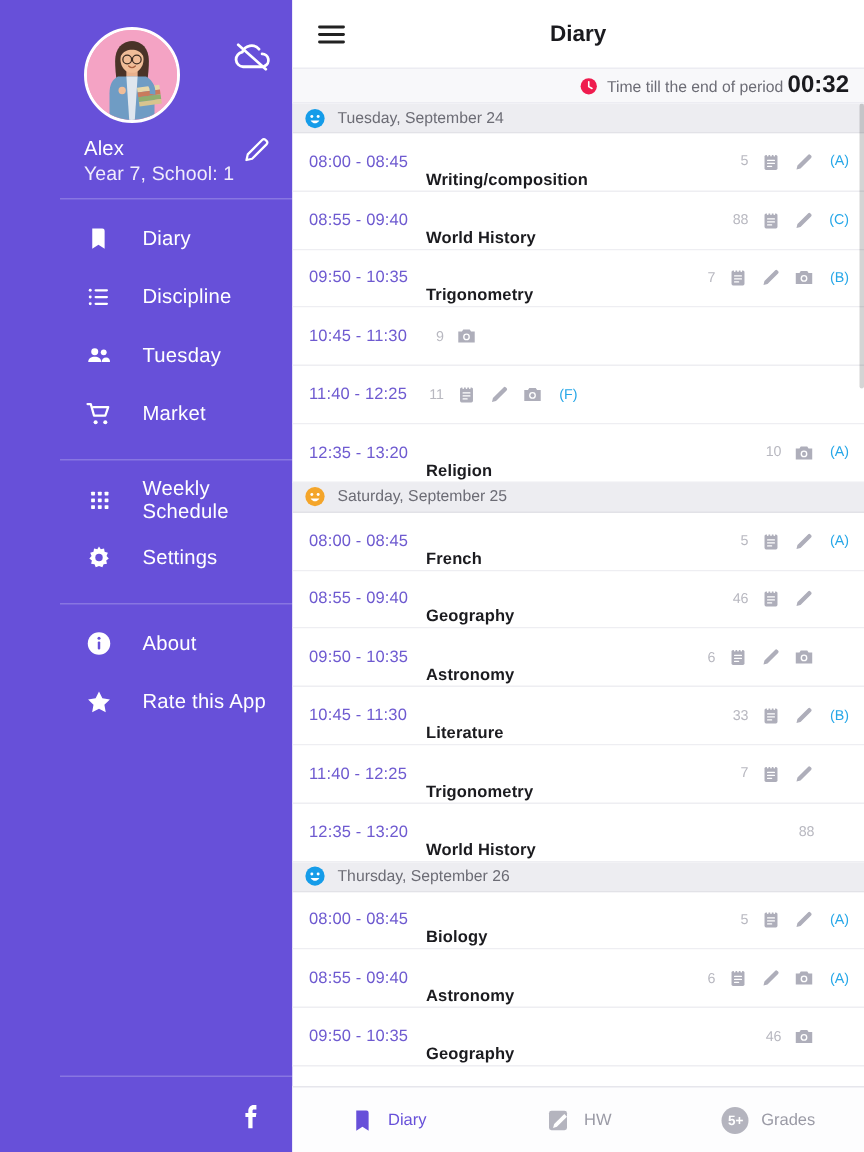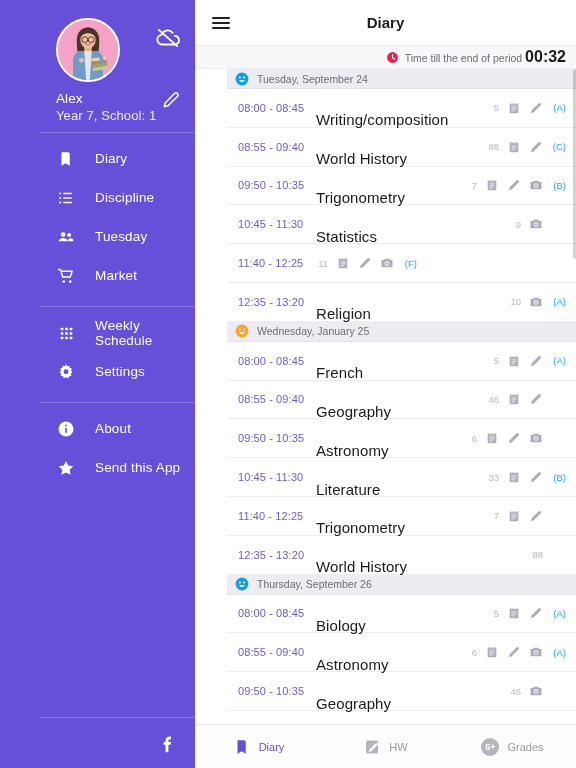--- a/index.html
+++ b/index.html
@@ -94,39 +94,39 @@
   .timerbar {
     height: 23px; background: #f8f8fa;
     display: flex; align-items: center; justify-content: flex-end;
     padding-right: 10px; border-bottom: 1px solid #ececf2;
   }
   .clock-ico { width: 13px; height: 13px; color:#ef1c4e; margin-right: 6px; }
   .clock-ico svg { width:100%; height:100%; display:block; }
   .timer-text { font-size: 10.5px; color: #6c6c75; }
   .timer-text b { color:#1b1b1f; font-size: 16px; }
 
-  .scroll-area { flex: 1 1 auto; overflow: hidden; position: relative; padding-left: 32px; }
+  .scroll-area { flex: 1 1 auto; overflow: hidden; position: relative; }
 
   .day-header {
     height: 20px; background: #ededf1;
     display: flex; align-items: center; padding-left: 8px;
     border-bottom: 1px solid #e2e2e7;
   }
   .day-emoji { width: 14px; height: 14px; border-radius: 50%; flex: 0 0 14px; position: relative; }
   .day-emoji svg { width: 100%; height: 100%; display:block; }
   .day-label { font-size: 10.5px; color: #6c6c75; margin-left: 8px; }
 
   .row {
     height: 38.8px; display: flex; align-items: center;
     border-bottom: 1px solid #eeeef2;
     padding: 0 10px 0 11px;
     background: #fff;
   }
   .row-time { font-size: 11px; color: #6e5ad0; width: 78px; flex: 0 0 78px; letter-spacing: .1px;}
-  .row-subject { font-size: 15px; font-weight: normal; color: #1b1b1f; flex: 1 1 auto; letter-spacing: .1px; margin-top: 24px;}
+  .row-subject { font-size: 11px; font-weight: bold; color: #1b1b1f; flex: 1 1 auto; letter-spacing: .1px; margin-top: 24px;}
   .row-right { display: flex; align-items: center; justify-content: flex-end; gap: 8px; }
   .row-count { font-size: 9.5px; color: #b8b8c0; min-width: 12px; text-align: right; }
   .ricon { width: 14px; height: 14px; color: #aeaeba; display:block; }
   .ricon svg { width:100%; height:100%; display:block; }
   .row-grade { font-size: 9.5px; color: #26a7e8; min-width: 15px; text-align: right; }
 
   .bottombar {
     height: 44px; border-top: 1px solid #e6e6ec;
     background: #fdfdfe;
     display: flex; align-items: center;
@@ -306,21 +306,21 @@
               </svg>
             </span>
             <span class="mi-label">About</span>
           </div>
           <div class="menu-item">
             <span class="mi-icon">
               <svg viewBox="0 0 24 24" xmlns="http://www.w3.org/2000/svg" aria-hidden="true">
                 <path d="M12 2.6l3 6.1 6.7 1-4.9 4.7 1.2 6.7L12 17.9 5.9 21.1l1.2-6.7L2.3 9.7l6.7-1z" fill="currentColor"></path>
               </svg>
             </span>
-            <span class="mi-label">Send this App</span>
+            <span class="mi-label">Rate this App</span>
           </div>
         </div>
       </div>
 
     <div class="drawer-spacer"></div>
     <div class="drawer-sep"></div>
     <div class="drawer-footer">
       <span class="fb-icon">
         <svg viewBox="0 0 24 24" fill="currentColor" aria-hidden="true">
           <path d="M15.2 8.3h-2.1c-0.3 0-0.7 0.4-0.7 1v1.6h2.8l-0.4 2.9h-2.4V22H9.3v-8.2H7.2v-2.9h2.1V9.4C9.3 7 10.9 5 13.3 5h1.9z"></path>
@@ -453,21 +453,20 @@
                     <circle cx="12" cy="13" r="3.9" fill="#ffffff"></circle>
                     <circle cx="12" cy="13" r="2.3" fill="currentColor"></circle>
                   </g>
                 </svg>
               </span>
               <span class="row-grade">(B)</span>
             </span>
           </div>
           <div class="row">
             <span class="row-time">10:45 - 11:30</span>
-            <span class="row-subject">Statistics</span>
             <span class="row-right">
               <span class="row-count">9</span>
               <span class="ricon">
                 <svg viewBox="0 0 24 24" xmlns="http://www.w3.org/2000/svg" aria-hidden="true">
                   <g fill="currentColor">
                     <path d="M2.6 6.8h4.2l1.5-2.2h7.4l1.5 2.2h4.2v12.6H2.6z"></path>
                     <circle cx="12" cy="13" r="3.9" fill="#ffffff"></circle>
                     <circle cx="12" cy="13" r="2.3" fill="currentColor"></circle>
                   </g>
                 </svg>
@@ -530,21 +529,21 @@
           </div>
           <div class="day-header">
             <span class="day-emoji">
               <svg viewBox="0 0 24 24" xmlns="http://www.w3.org/2000/svg" aria-hidden="true">
                 <circle cx="12" cy="12" r="11" fill="#F4A52A"></circle>
                 <circle cx="8.4" cy="9.6" r="1.7" fill="#ffffff"></circle>
                 <circle cx="15.6" cy="9.6" r="1.7" fill="#ffffff"></circle>
                 <path d="M7 14.2c1.4 2.2 3.1 3.2 5 3.2s3.6-1 5-3.2z" fill="#ffffff"></path>
               </svg>
             </span>
-            <span class="day-label">Wednesday, January 25</span>
+            <span class="day-label">Saturday, September 25</span>
           </div>
           <div class="row">
             <span class="row-time">08:00 - 08:45</span>
             <span class="row-subject">French</span>
             <span class="row-right">
               <span class="row-count">5</span>
               <span class="ricon">
                 <svg viewBox="0 0 24 24" xmlns="http://www.w3.org/2000/svg" aria-hidden="true">
                   <g fill="currentColor">
                     <rect x="4.6" y="4" width="14.8" height="17" rx="1.8"></rect>

